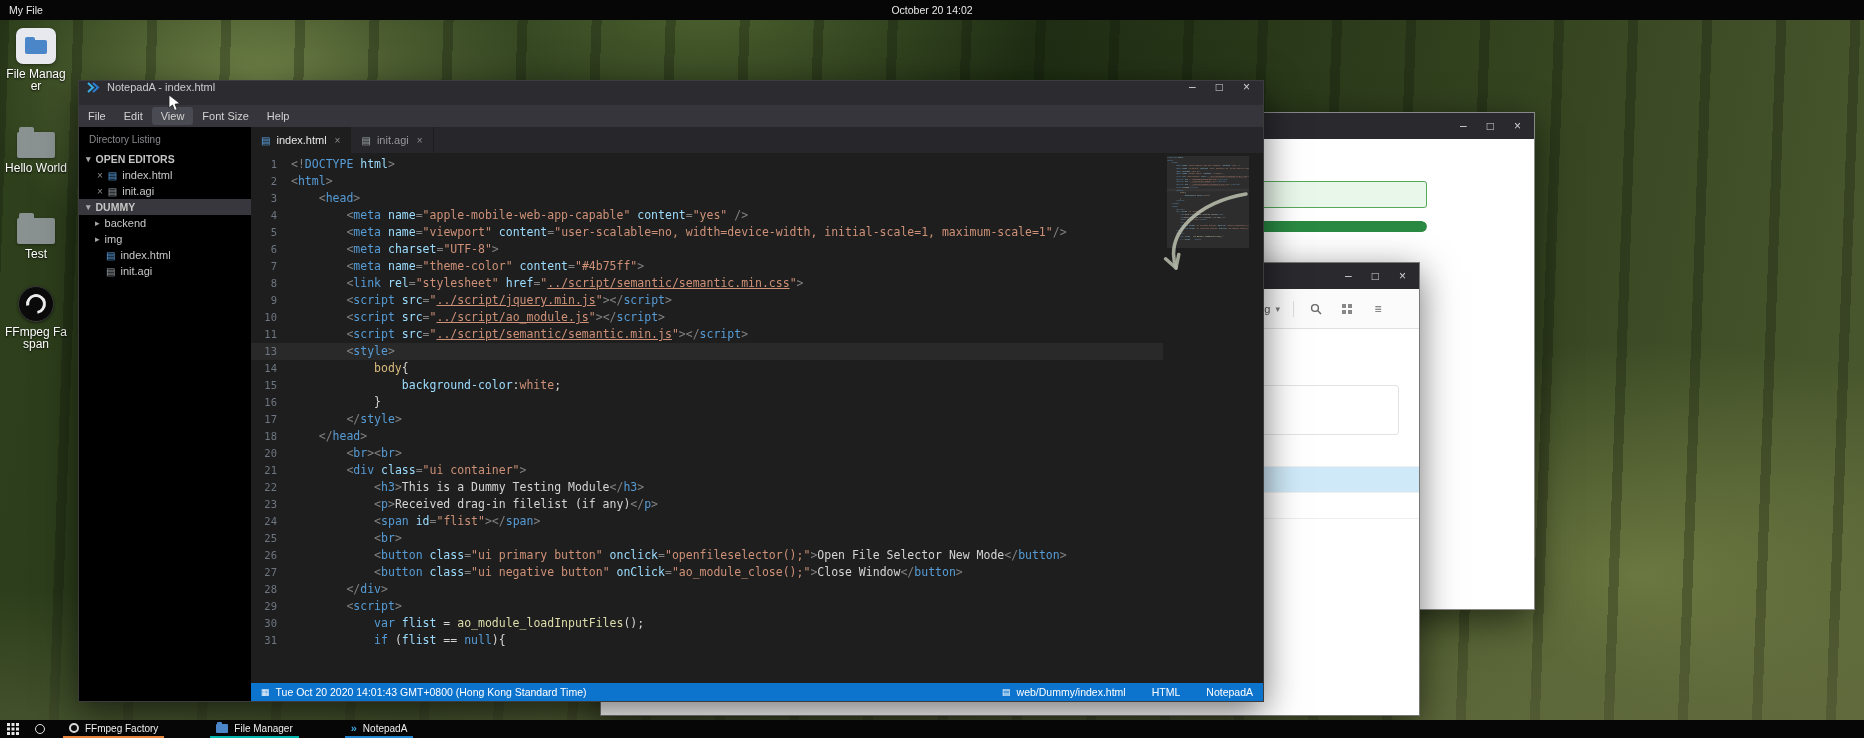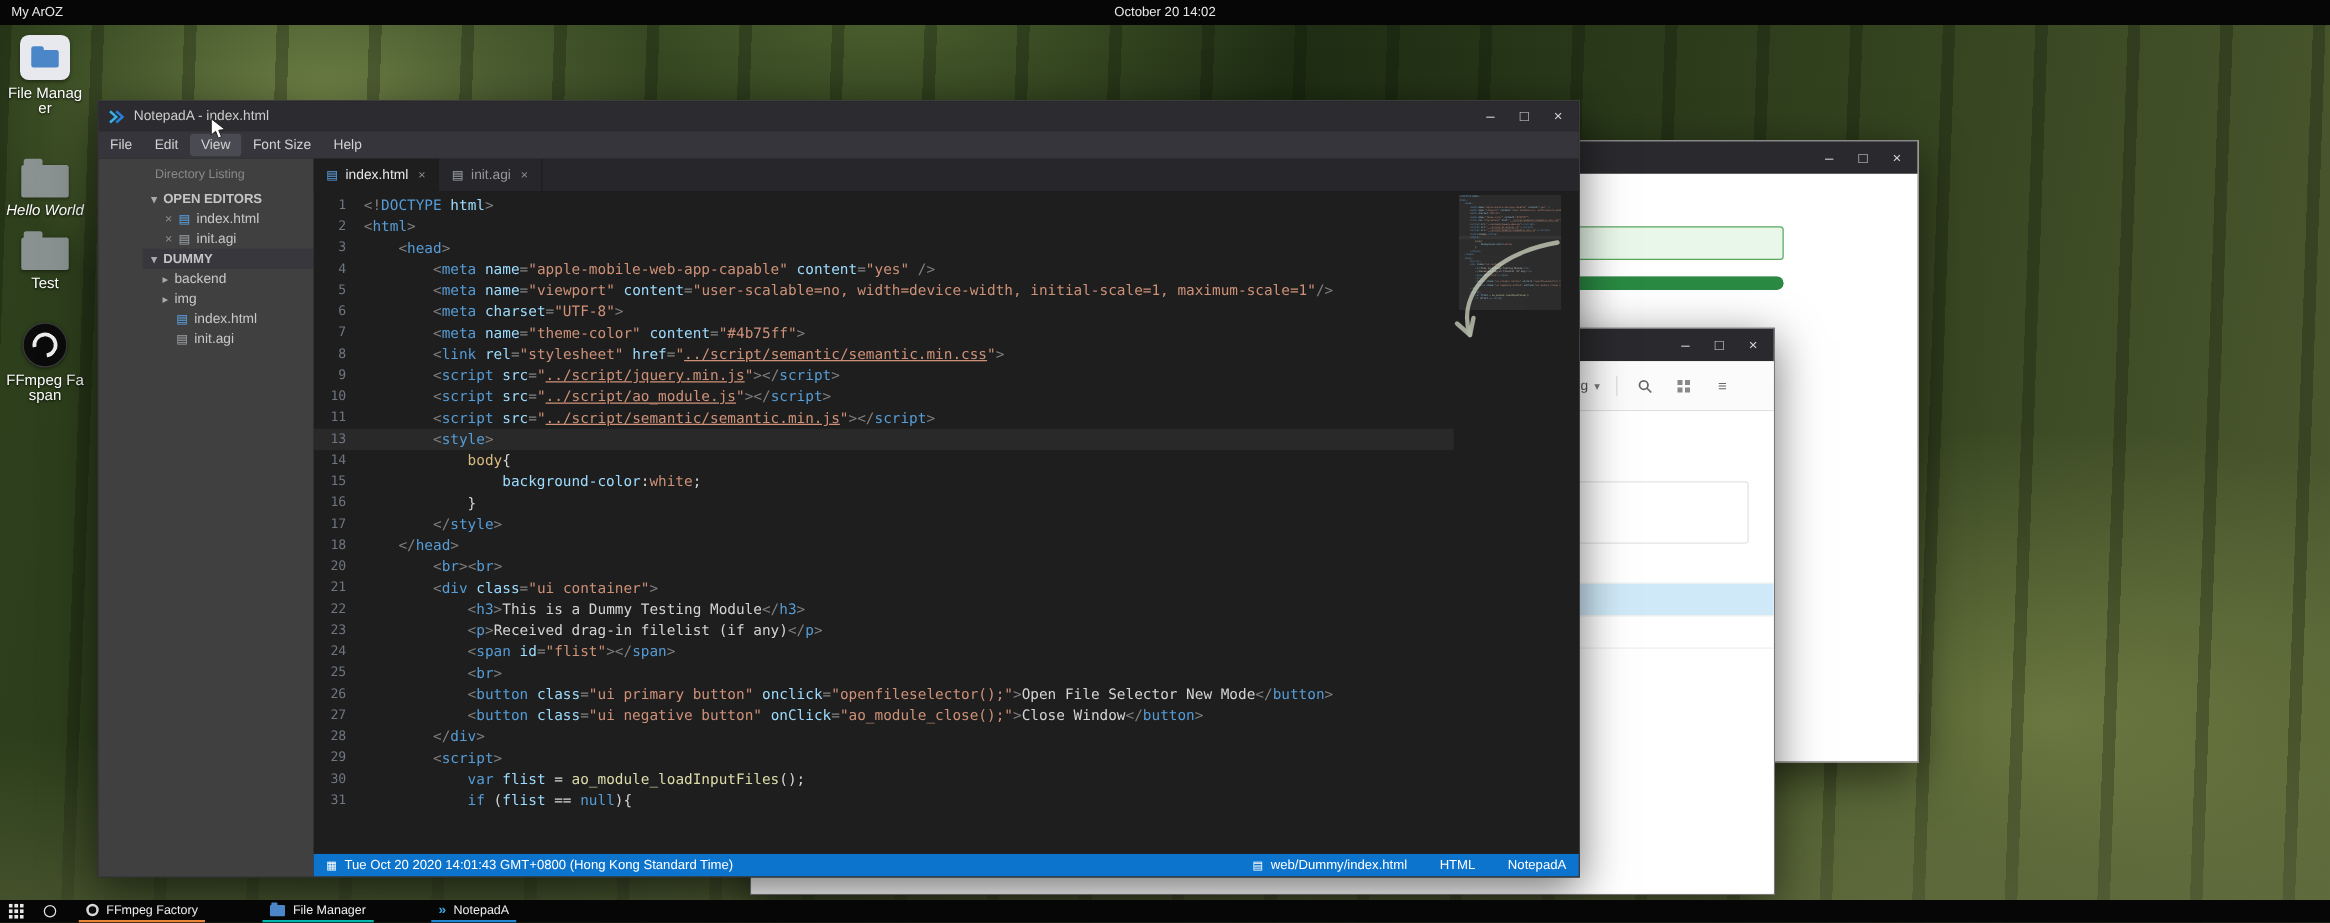--- a/index.html
+++ b/index.html
@@ -22,21 +22,21 @@
   .topbar{position:absolute;top:0;left:0;right:0;height:20px;background:#060606;color:#e8e8e8;
     display:flex;align-items:center;font-size:10.5px;z-index:50;}
   .topbar .host{padding-left:9px;}
   .topbar .clock{position:absolute;left:50%;transform:translateX(-50%);}
 
   
   .desktop-icons{position:absolute;left:4px;top:28px;width:66px;z-index:5;}
   .dicon{width:64px;text-align:center;color:#fff;font-size:12px;line-height:12px;
     text-shadow:0 1px 2px rgba(0,0,0,.9);cursor:default;}
   .dicon:nth-child(1){margin-bottom:40px;}
-  .dicon:nth-child(2){margin-bottom:16px;font-style:italic;}
+  .dicon:nth-child(2){margin-bottom:44px;}
   .dicon:nth-child(3){margin-bottom:26px;}
   .dlabel{word-wrap:break-word;}
   .ic{margin:0 auto 4px;}
   .ic-filemanager{width:40px;height:36px;background:#e7e9ee;border-radius:7px;position:relative;box-shadow:0 1px 3px rgba(0,0,0,.4);}
   .ic-filemanager::before{content:"";position:absolute;left:9px;top:12px;width:22px;height:14px;background:#4a86c8;border-radius:2px;}
   .ic-filemanager::after{content:"";position:absolute;left:9px;top:9px;width:10px;height:4px;background:#4a86c8;border-radius:2px 2px 0 0;}
   .ic-folder{width:38px;height:26px;background:#9aa0a6;border-radius:2px;position:relative;opacity:.85;margin-top:8px;box-shadow:0 1px 3px rgba(0,0,0,.4);}
   .ic-folder::before{content:"";position:absolute;top:-5px;left:2px;width:15px;height:6px;background:#9aa0a6;border-radius:2px 2px 0 0;}
   .ic-round{width:36px;height:36px;border-radius:50%;background:#0b0b0b;border:1px solid #3a3a3a;position:relative;box-shadow:0 1px 3px rgba(0,0,0,.5);}
   .ic-round::before{content:"";position:absolute;inset:7px;border:3px solid #ededed;border-radius:50%;border-bottom-color:transparent;transform:rotate(35deg);}
@@ -70,26 +70,26 @@
      linear-gradient(#888,#888) 6px 6px/4px 4px no-repeat;}
   .fm-content{position:relative;flex:1;background:#fff;}
   .fm-panel{position:absolute;top:56px;left:20px;right:20px;height:50px;border:1px solid #e3e3e3;border-radius:3px;}
   .fm-list{position:absolute;top:112px;left:0;right:0;}
   .fm-row{height:26px;border-bottom:1px solid #efefef;cursor:pointer;}
   .fm-row.selected{background:#cfe9f8;}
 
   
   .np-window{left:78px;top:80px;width:1186px;height:622px;background:#1e1e1e;z-index:30;border:1px solid #3c3c3c;
     display:flex;flex-direction:column;}
-  .np-titlebar{height:24px;background:#2b2b30;display:flex;align-items:center;gap:7px;padding-left:8px;color:#cccccc;font-size:11px;}
+  .np-titlebar{height:24px;background:#2b2b30;display:flex;gap:7px;padding-left:8px;color:#cccccc;font-size:11px;}
   .np-menubar{height:22px;background:#35353b;display:flex;align-items:center;padding-left:0;color:#d2d2d2;font-size:11px;}
   .menu-item{padding:3px 9px;border-radius:3px;cursor:pointer;}
   .menu-item:nth-child(3){background:#4a4a52;}
   .np-body{flex:1;display:flex;min-height:0;position:relative;}
-  .np-sidebar{width:172px;background:#404040;color:#cccccc;flex:none;overflow:hidden;padding-left:35px;}
+  .np-sidebar{width:172px;background:#000000;color:#cccccc;flex:none;overflow:hidden;}
   .sb-title{padding:7px 10px 6px;color:#8a8a8e;font-size:10px;}
   .sb-sec{display:flex;align-items:center;gap:5px;padding:2px 7px;font-size:10.5px;font-weight:bold;color:#c5c5c5;cursor:pointer;}
   .sb-sec.dummy{background:#37373d;}
   .chev{font-size:9px;color:#aaa;}
   .tree-row{height:16px;display:flex;align-items:center;gap:5px;padding-left:18px;font-size:11px;color:#c8c8c8;cursor:pointer;white-space:nowrap;}
   .tree-row.t-folder{padding-left:16px;}
   .tree-row.t-html,.tree-row.t-agi{padding-left:27px;}
   .row-x{color:#8d8d8d;font-size:10px;cursor:pointer;}
   .ficon{font-size:10px;}
   .f-html{color:#5aa0e0;}
@@ -385,21 +385,21 @@
   <svg class="annot" width="110" height="92" viewBox="0 0 110 92">
     <path d="M 96 6 C 50 14, 14 44, 26 80" stroke="rgba(225,232,210,.9)" stroke-width="3.5" fill="none" stroke-linecap="round"></path>
     <polyline points="15.6,70.8 26,80 28.8,66.4" stroke="rgba(225,232,210,.9)" stroke-width="3.5" fill="none" stroke-linecap="round" stroke-linejoin="round"></polyline>
   </svg>
 
   <svg class="cursor" width="14" height="18" viewBox="0 0 14 18">
     <path d="M1 1 L1 14 L4.5 11 L6.6 16.5 L9.2 15.4 L7 10.2 L12 9.6 Z" fill="#fff" stroke="#222" stroke-width="0.8"></path>
   </svg>
 
   <div class="topbar">
-    <span class="host">My ArOZ</span>
+    <span class="host">My File</span>
     <span class="clock">October 20 14:02</span>
   </div>
 
   <div class="taskbar">
     <span class="tb-start">
       <svg width="12" height="12" viewBox="0 0 12 12">
         <g fill="#e8e8e8">
           <rect x="0" y="0" width="3" height="3"></rect>
             <rect x="4.5" y="0" width="3" height="3"></rect>
             <rect x="9" y="0" width="3" height="3"></rect>

